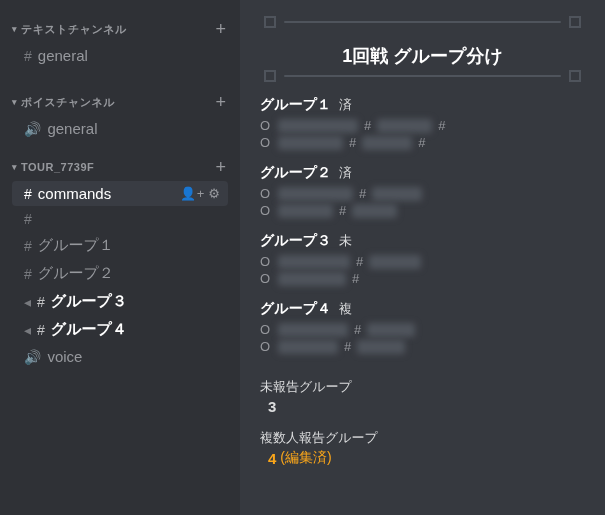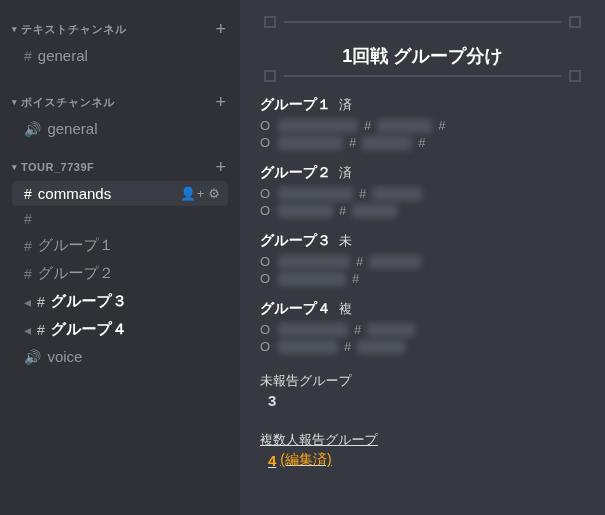--- a/index.html
+++ b/index.html
@@ -211,21 +211,21 @@
       display: inline-block;
       filter: blur(3px);
     }
 
     .hash-tag {
       color: #96989d;
       font-size: 13px;
     }
 
     .summary-section {
-      margin-top: 18px;
+      margin-top: 24px;
     }
 
     .summary-label {
       font-size: 13px;
       color: #dcddde;
       margin-bottom: 2px;
     }
 
     .summary-value {
       font-size: 15px;
@@ -423,20 +423,20 @@
       <span class="hash-tag">#</span>
       <span class="blurred-block" style="width:48px;"></span>
     </div>
   </div>
 
   <div class="summary-section">
     <div class="summary-label">未報告グループ</div>
     <div class="summary-value">3</div>
   </div>
 
-  <div class="summary-section" style="margin-top:22px;text-decoration:underline;">
+  <div class="summary-section" style="margin-top:14px;">
     <div class="summary-label">複数人報告グループ</div>
     <div style="display:flex;align-items:center;">
       <span class="summary-value orange">4</span>
       <span class="edit-label">(編集済)</span>
     </div>
   </div>
 </div>
 
 </body></html>

